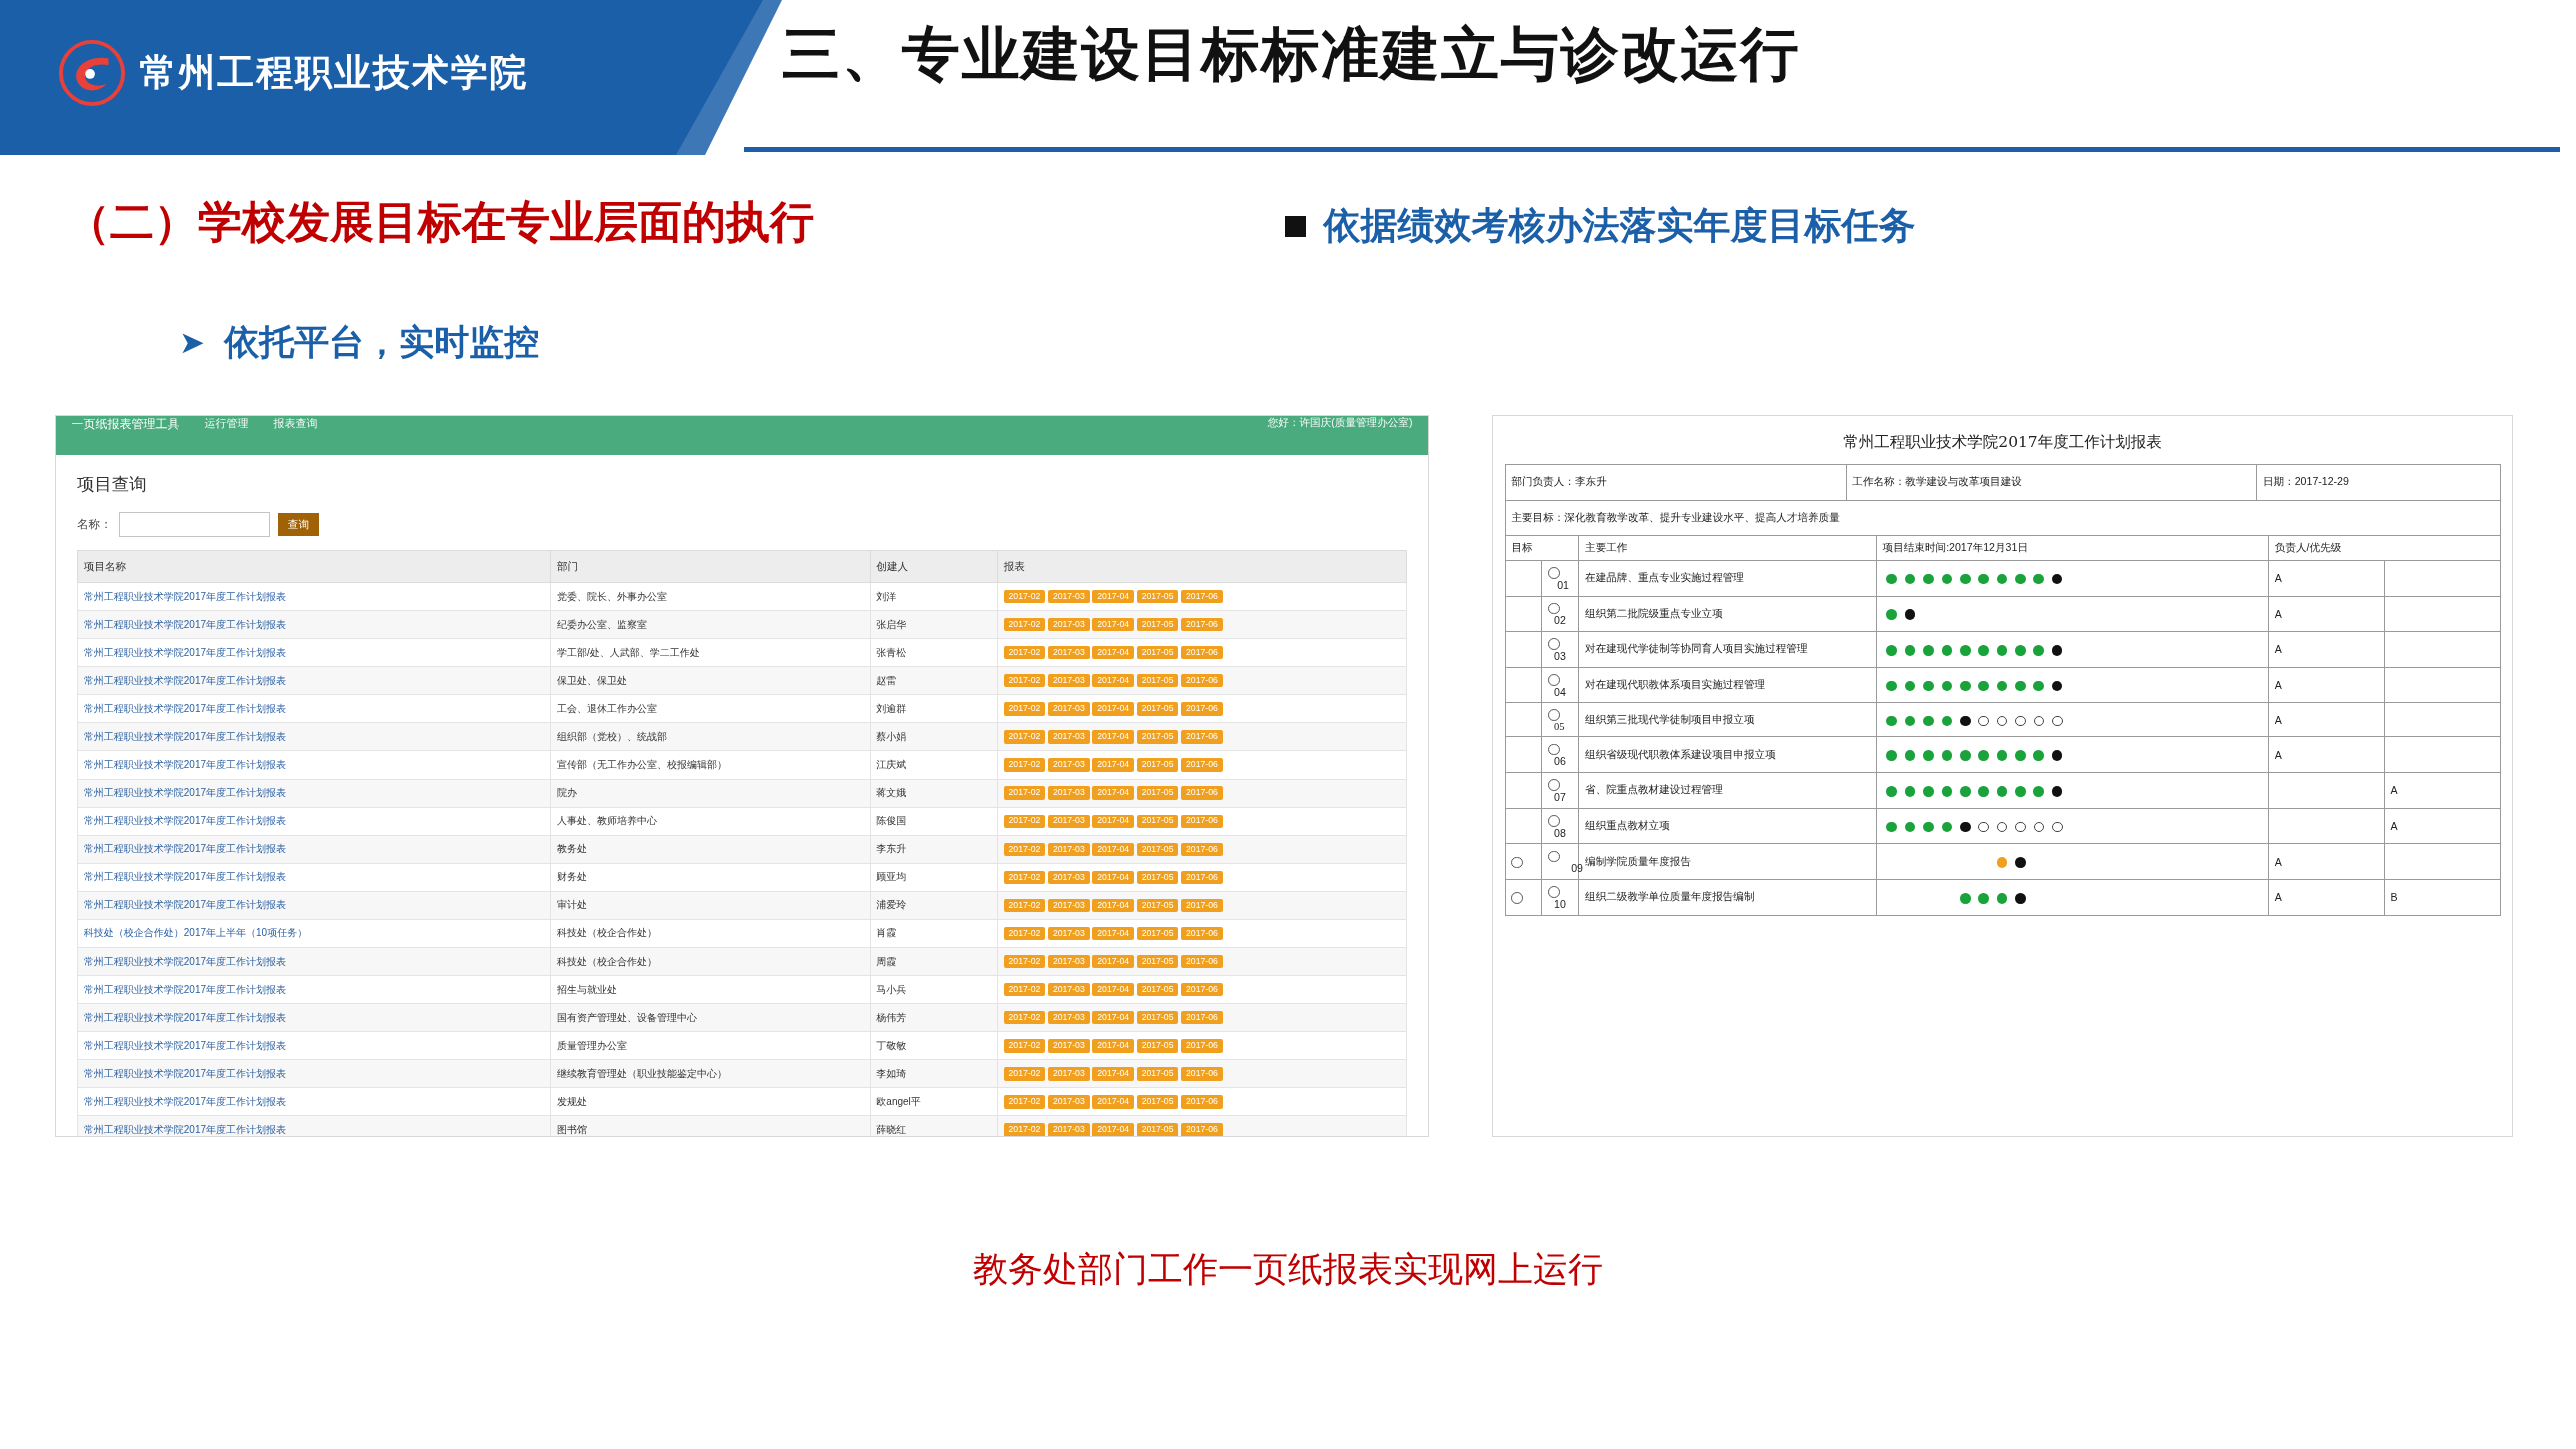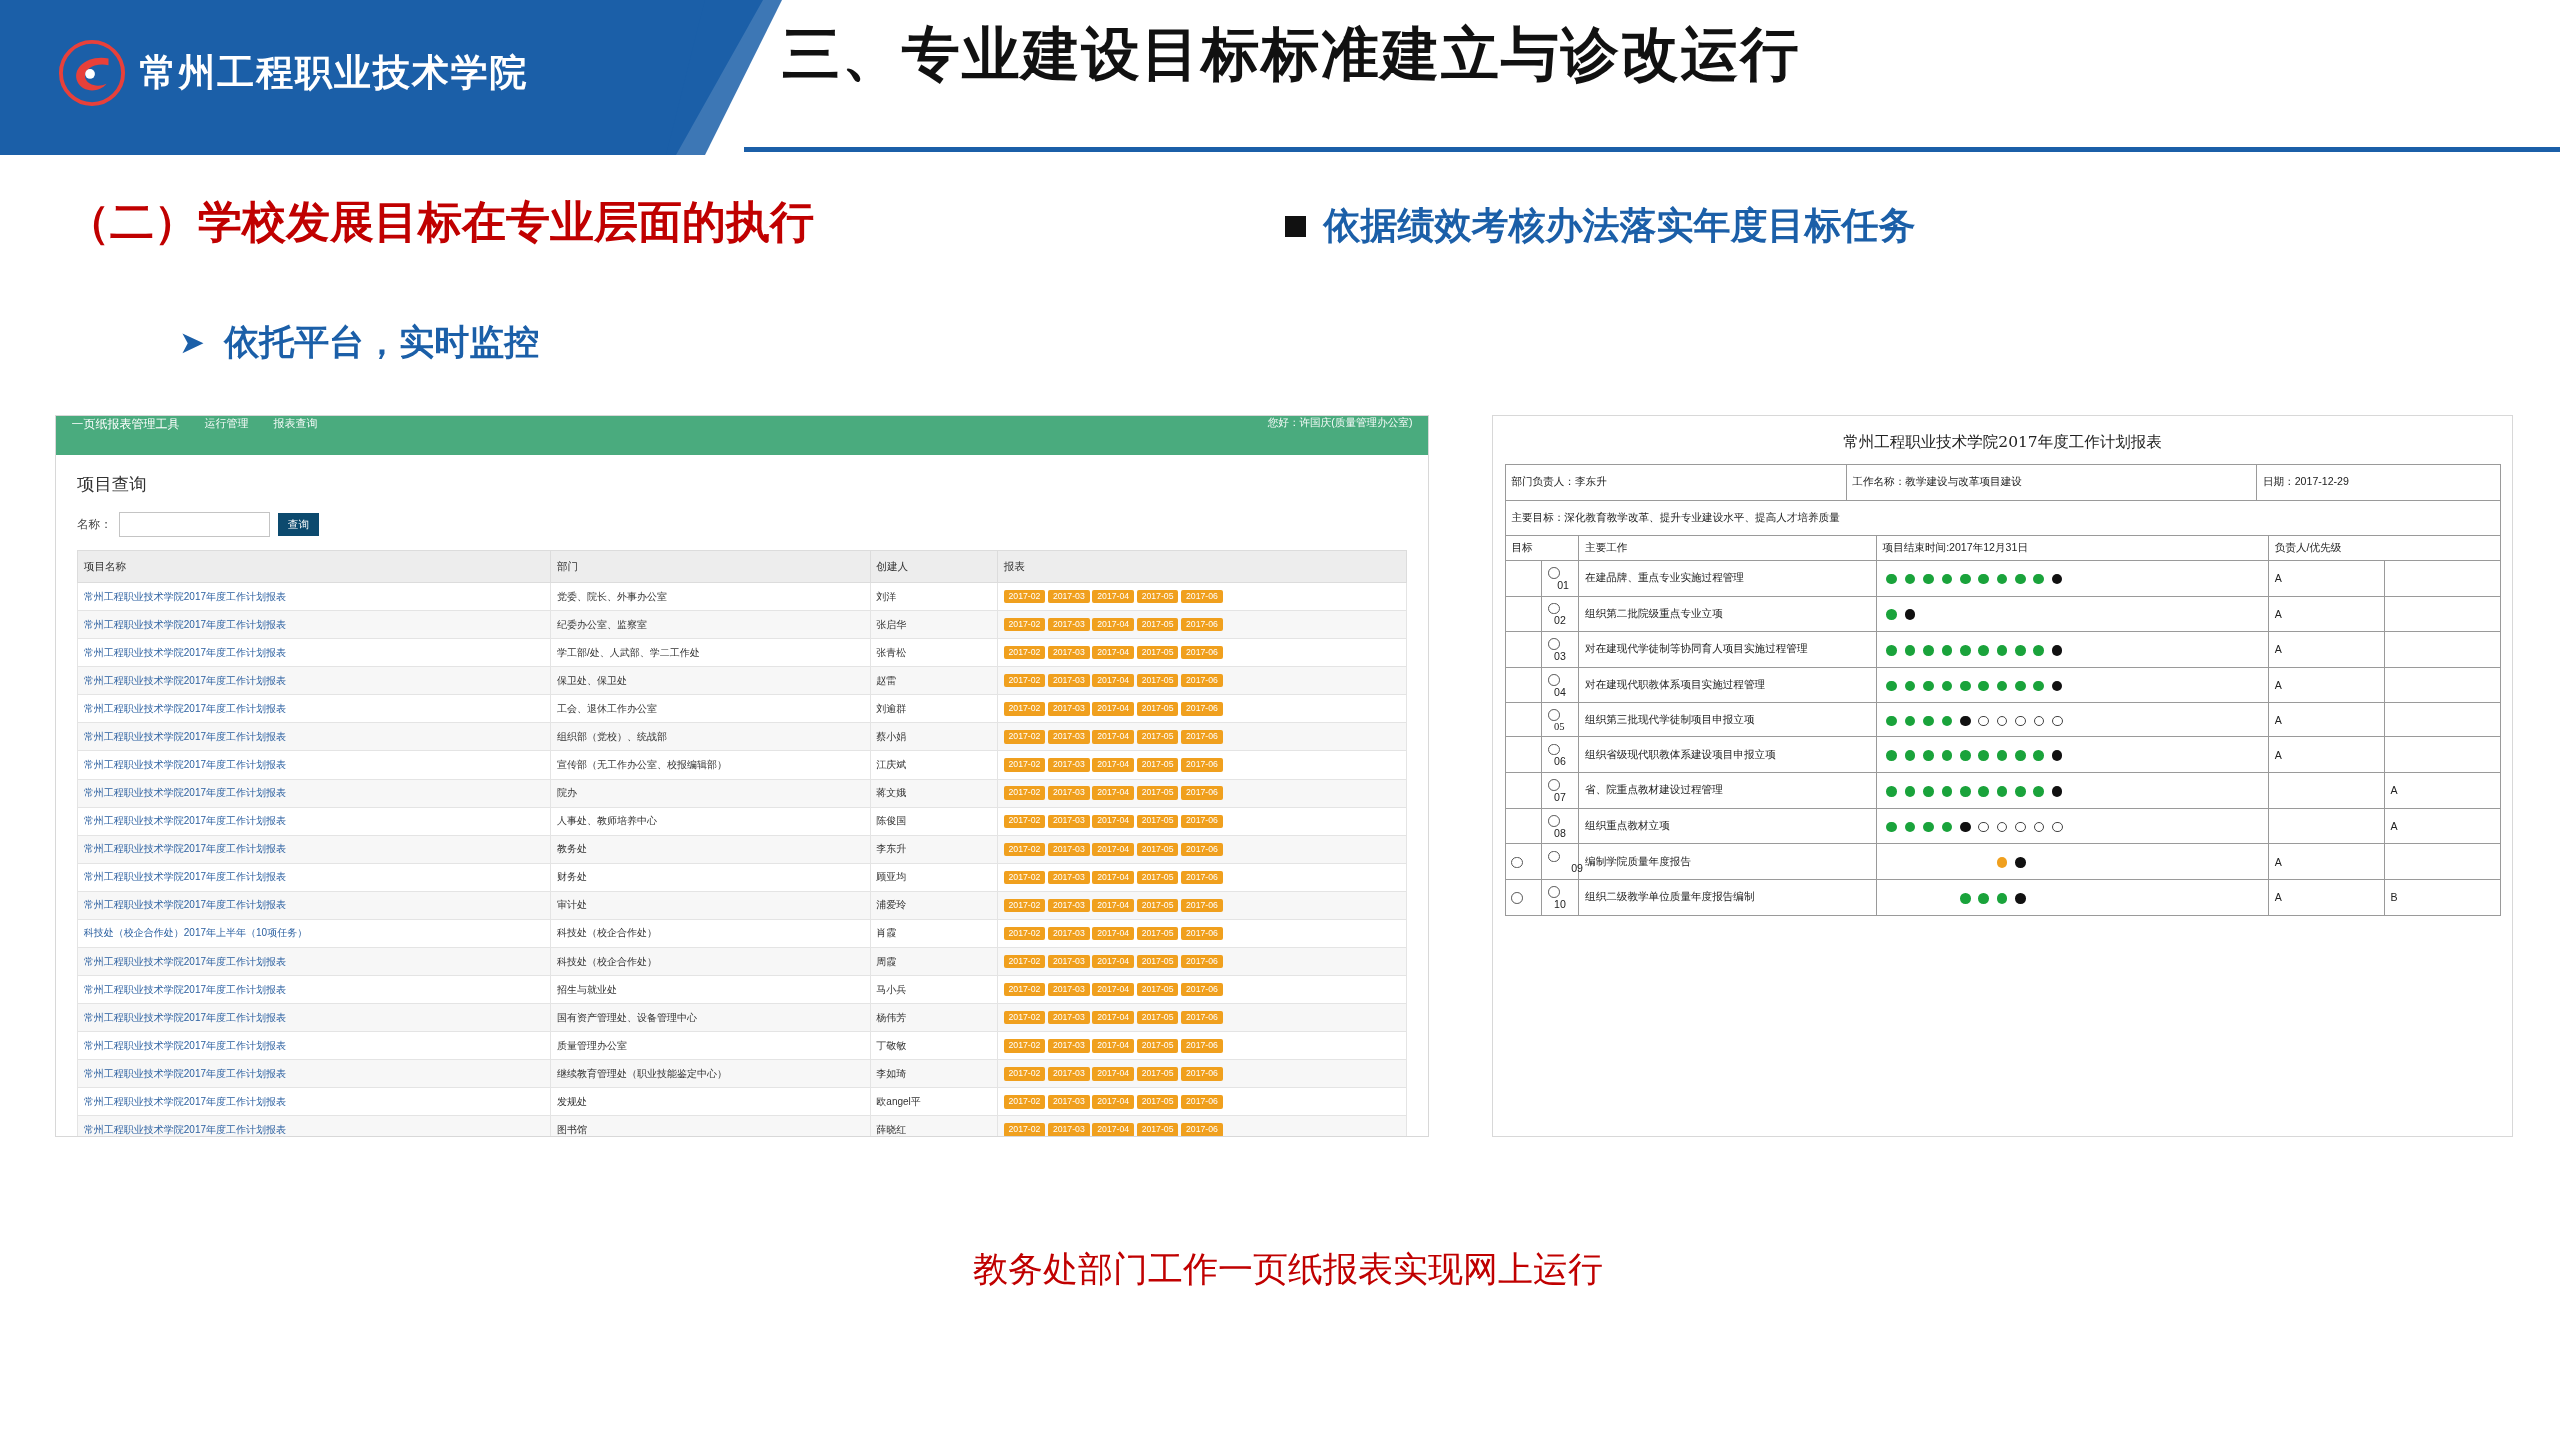--- a/index.html
+++ b/index.html
@@ -174,21 +174,21 @@
   }
   .query-label { font-size: 11.6px; color: #444444; }
   .query-input {
     width: 145px; height: 21px;
     border: 1px solid #c4c4c4;
     background: #ffffff;
   }
   .query-btn {
     height: 23px;
     padding: 0 9.7px;
-    background: #0c4a6e;
+    background: #a16207;
     color: #ffffff;
     font-size: 10.6px;
     border: none;
     line-height: 23px;
     text-align: center;
   }
 
   table.list {
     width: 100%;
     border-collapse: collapse;

